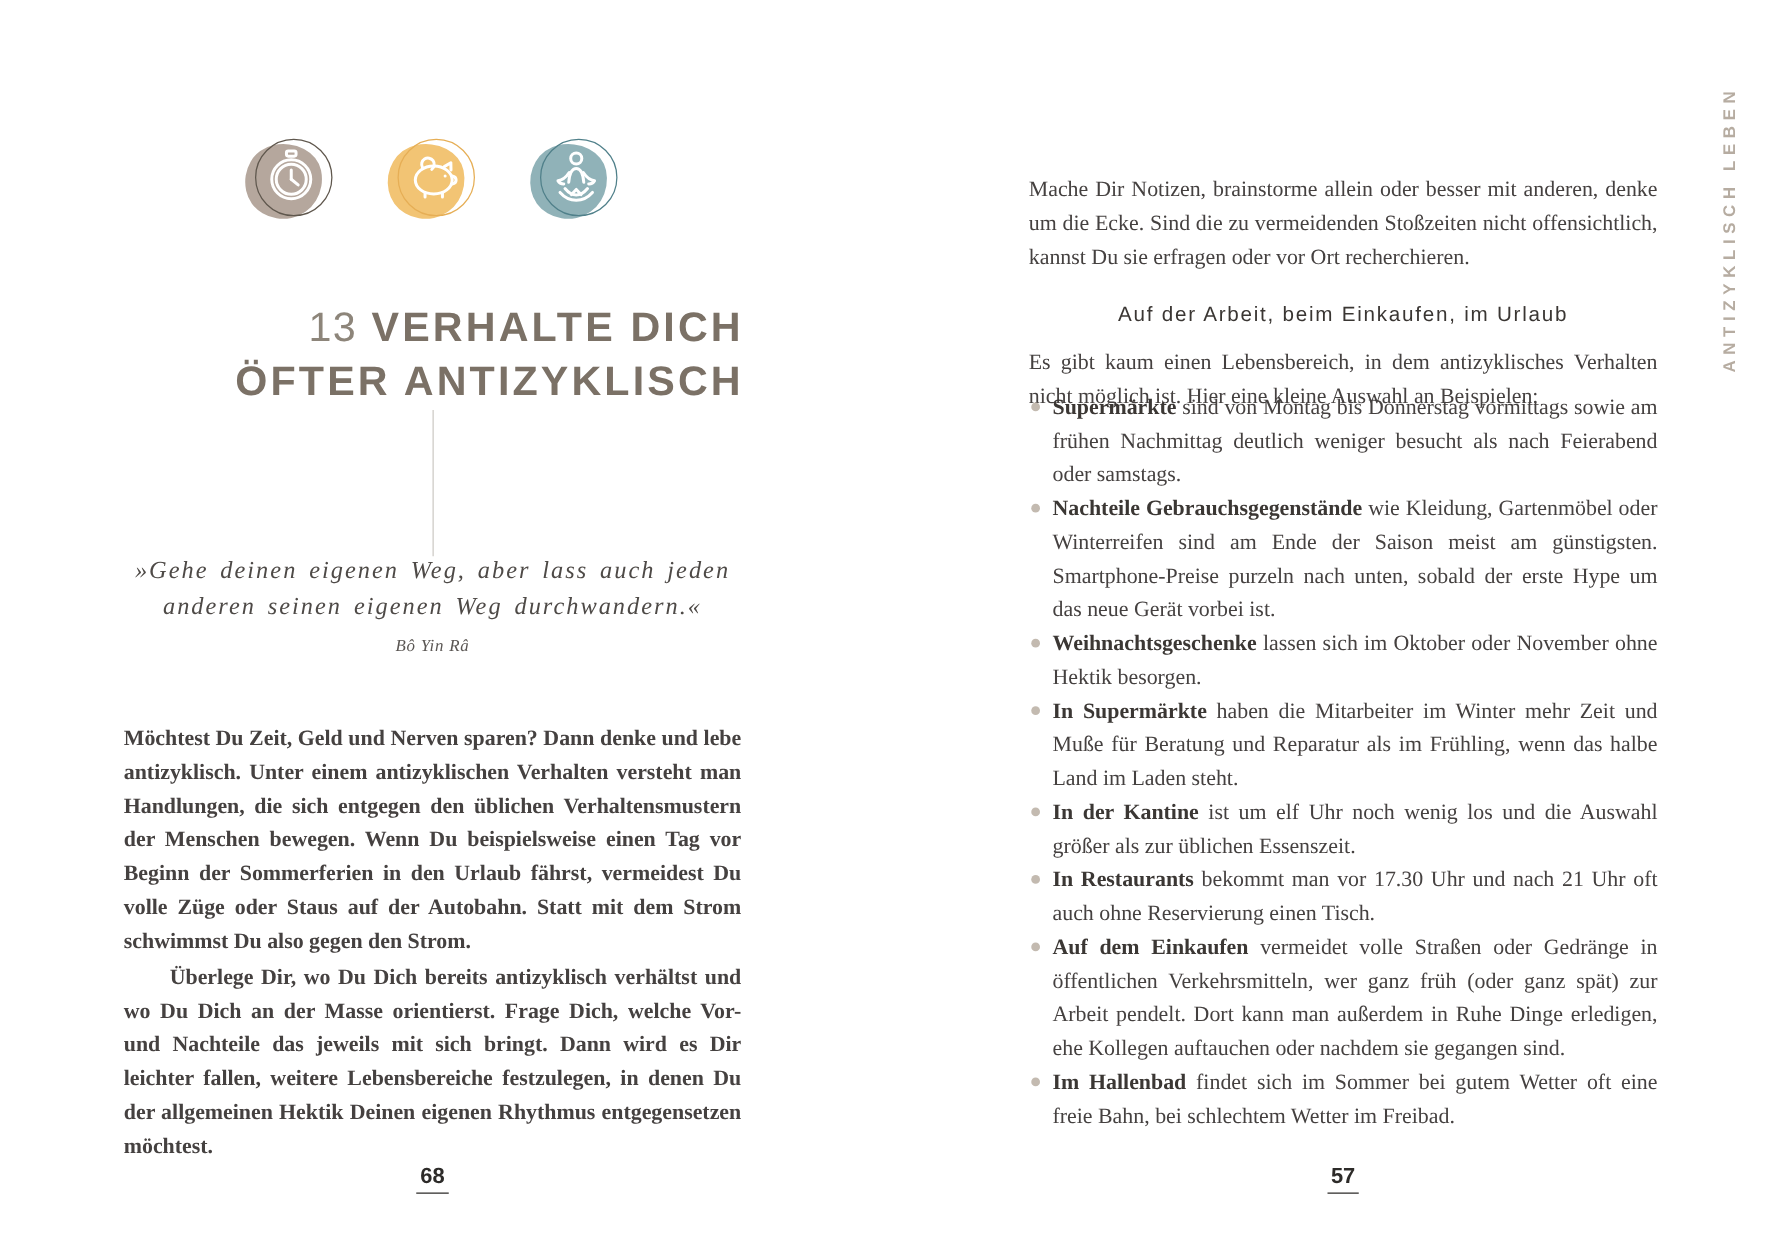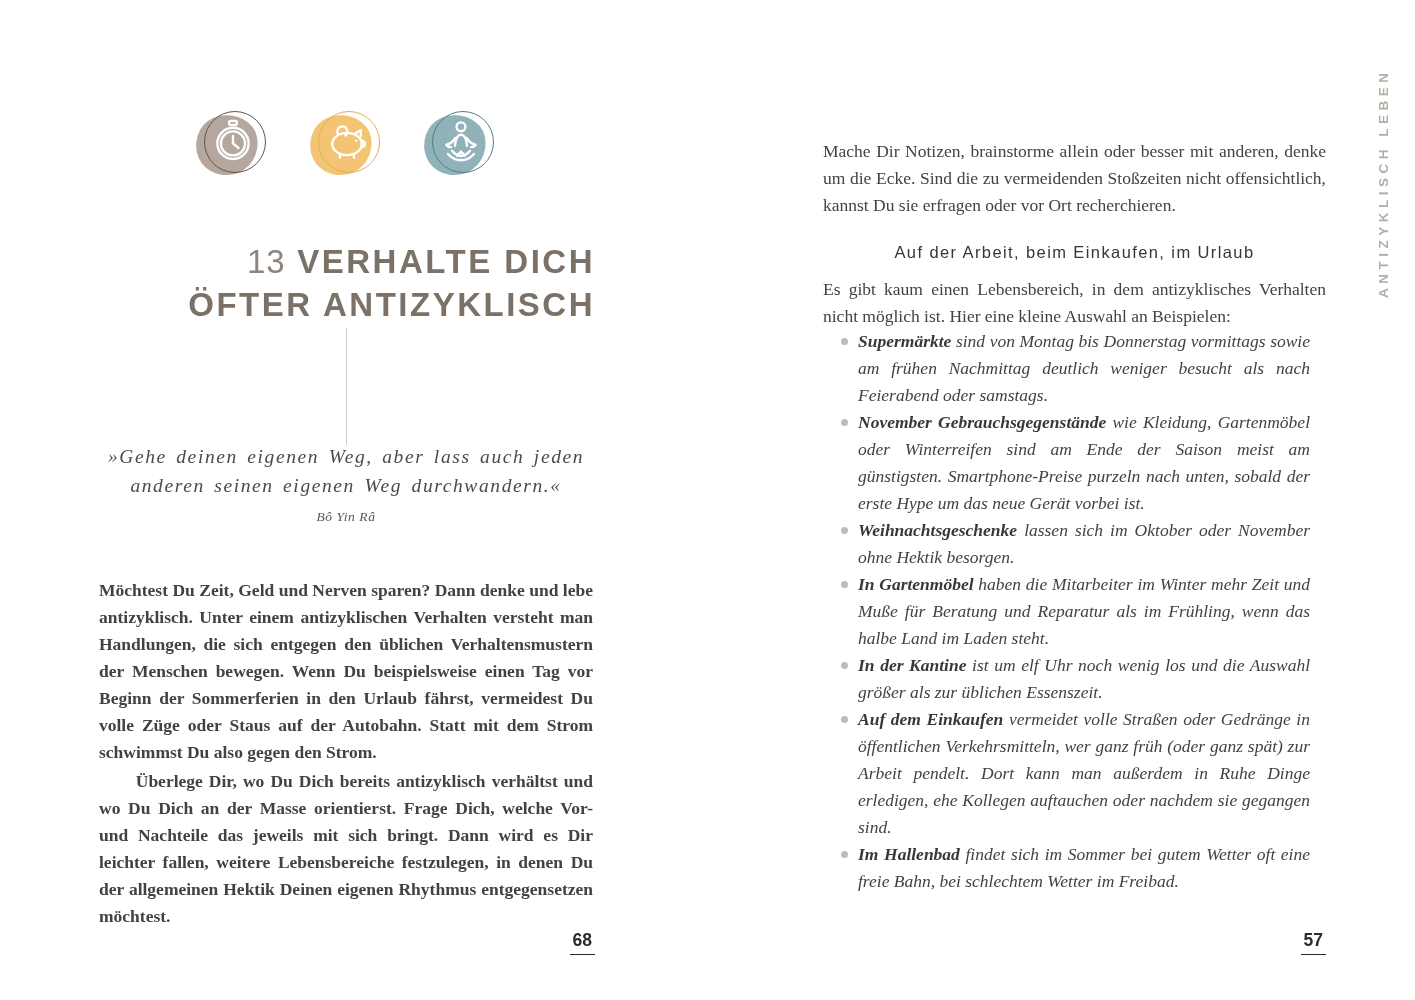--- a/index.html
+++ b/index.html
@@ -90,35 +90,35 @@
     font-family:"Liberation Sans", sans-serif;
     font-weight:normal; font-size:16.5px; letter-spacing:1.4px;
     color:#3a3633;
   }
   .section-intro {
     position:absolute; top:258px; left:0; right:0;
     font-size:17.5px; line-height:27px; text-align:justify;
   }
   .bullet-list {
     position:absolute; top:312px; left:0; right:0;
-    list-style:none; margin:16px; padding:0;
-    font-size:17.5px; line-height:27px; text-align:justify;font-style:italic;
+    list-style:none; margin:0; padding:0;
+    font-size:17.5px; line-height:27px; text-align:justify;
   }
   .bullet-list li { position:relative; padding-left:19px; }
   .bullet-list li::before {
     content:""; position:absolute; left:2px; top:10px;
     width:7px; height:7px; border-radius:50%;
     background:#c3bab0;
   }
   .bullet-list strong { color:#3b3734; }
 
   
   .page-num {
     position:absolute; top:930px; left:0; width:100%;
-    text-align:right;
+    text-align:center;
     font-family:"Liberation Sans", sans-serif;
     font-weight:bold; font-size:17.5px; color:#2d2b29;
   }
   .page-num span {
     display:inline-block; padding:0 3px 3px 3px;
     border-bottom:1.6px solid #2d2b29;
   }
 
   
   .side-tab {
@@ -210,24 +210,25 @@
 <div class="page page-right">
 
   <p class="intro-par">Mache Dir Notizen, brainstorme allein oder besser mit anderen, denke um die Ecke. Sind die zu vermeidenden Stoßzeiten nicht offensichtlich, kannst Du sie erfragen oder vor Ort recherchieren.</p>
 
   <h2 class="section-heading">Auf der Arbeit, beim Einkaufen, im Urlaub</h2>
 
   <p class="section-intro">Es gibt kaum einen Lebensbereich, in dem antizyklisches Verhalten nicht möglich ist. Hier eine kleine Auswahl an Beispielen:</p>
 
   <ul class="bullet-list">
       <li><strong>Supermärkte</strong> sind von Montag bis Donnerstag vormittags sowie am frühen Nachmittag deutlich weniger besucht als nach Feierabend oder samstags.</li>
-      <li><strong>November Gebrauchsgegenstände</strong> wie Kleidung, Gartenmöbel oder Winterreifen sind am Ende der Saison meist am günstigsten. Smartphone-Preise purzeln nach unten, sobald der erste Hype um das neue Gerät vorbei ist.</li>
+      <li><strong>Nachteile Gebrauchsgegenstände</strong> wie Kleidung, Gartenmöbel oder Winterreifen sind am Ende der Saison meist am günstigsten. Smartphone-Preise purzeln nach unten, sobald der erste Hype um das neue Gerät vorbei ist.</li>
       <li><strong>Weihnachtsgeschenke</strong> lassen sich im Oktober oder November ohne Hektik besorgen.</li>
-      <li><strong>In Gartenmöbel</strong> haben die Mitarbeiter im Winter mehr Zeit und Muße für Beratung und Reparatur als im Frühling, wenn das halbe Land im Laden steht.</li>
+      <li><strong>In Supermärkte</strong> haben die Mitarbeiter im Winter mehr Zeit und Muße für Beratung und Reparatur als im Frühling, wenn das halbe Land im Laden steht.</li>
       <li><strong>In der Kantine</strong> ist um elf Uhr noch wenig los und die Auswahl größer als zur üblichen Essenszeit.</li>
+      <li><strong>In Restaurants</strong> bekommt man vor 17.30 Uhr und nach 21 Uhr oft auch ohne Reservierung einen Tisch.</li>
       <li><strong>Auf dem Einkaufen</strong> vermeidet volle Straßen oder Gedränge in öffentlichen Verkehrsmitteln, wer ganz früh (oder ganz spät) zur Arbeit pendelt. Dort kann man außerdem in Ruhe Dinge erledigen, ehe Kollegen auftauchen oder nachdem sie gegangen sind.</li>
       <li><strong>Im Hallenbad</strong> findet sich im Sommer bei gutem Wetter oft eine freie Bahn, bei schlechtem Wetter im Freibad.</li>
     </ul>
 
   <div class="page-num">
     <span>57</span>
   </div>
 </div>
 
 <div class="side-tab">ANTIZYKLISCH LEBEN</div>

